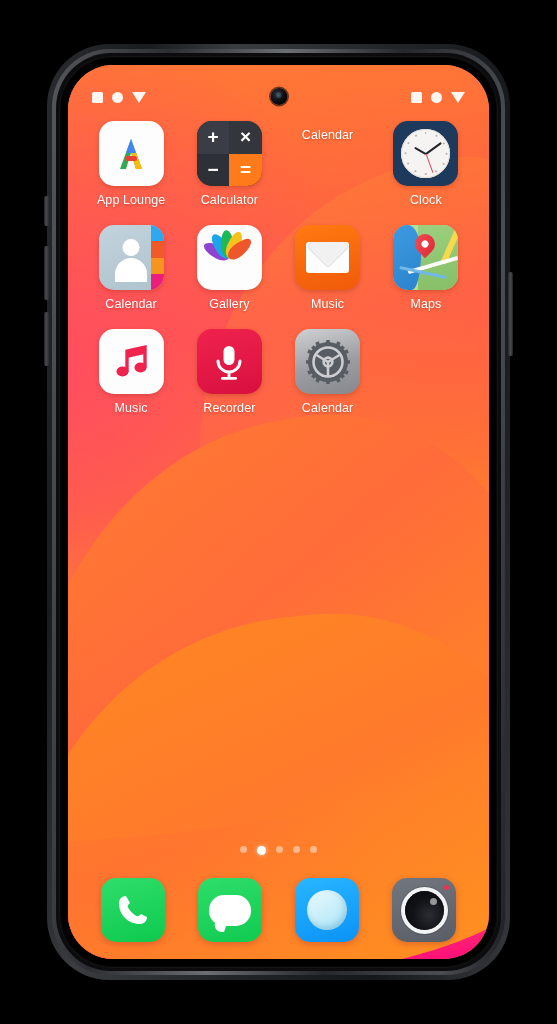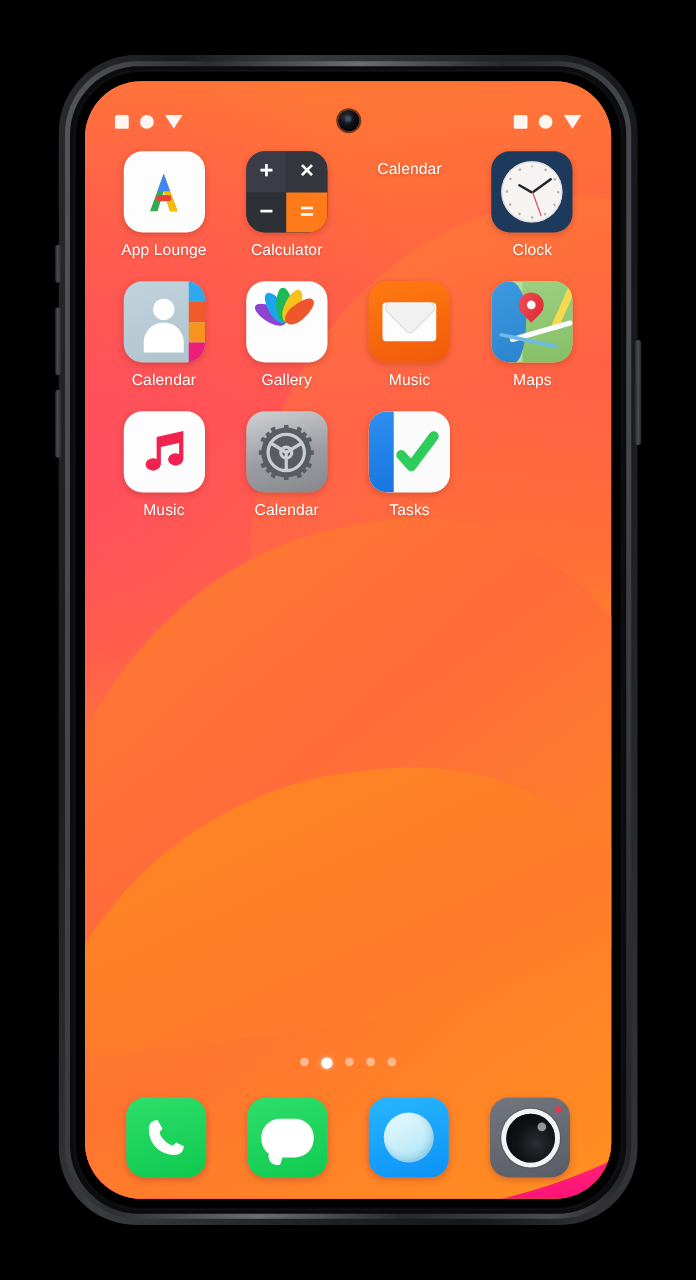--- a/index.html
+++ b/index.html
@@ -348,20 +348,31 @@
             <path d="M17 30 L17 10 L35 6 L35 26" fill="none" stroke="#f0224e" stroke-width="3.4" stroke-linecap="round"></path>
             <path d="M17 10 L35 6 L35 13 L17 17 Z" fill="#f0224e"></path>
             <ellipse cx="12.5" cy="30.5" rx="6" ry="5" fill="#f0224e"></ellipse>
             <ellipse cx="30.5" cy="26.5" rx="6" ry="5" fill="#f0224e"></ellipse>
           </svg>
         </div>
         <div class="lbl">Music</div>
       </div>
 
 
+      <div class="app">
+        <div class="icon i-rec">
+          <svg width="38" height="40" viewBox="0 0 38 40">
+            <rect x="13.5" y="4" width="11" height="19" rx="5.5" fill="#fff"></rect>
+            <path d="M8 19 a11 11 0 0 0 22 0" fill="none" stroke="#fff" stroke-width="3" stroke-linecap="round"></path>
+            <rect x="17.6" y="29" width="2.8" height="7" fill="#fff"></rect>
+            <rect x="11" y="35" width="16" height="2.8" rx="1.4" fill="#fff"></rect>
+          </svg>
+        </div>
+        <div class="lbl">Recorder</div>
+      </div>
 
       <div class="app">
         <div class="icon i-set">
           <svg width="46" height="46" viewBox="0 0 46 46">
             <g fill="#585c63">
               <circle cx="23" cy="23" r="20"></circle>
             </g>
             <g stroke="#585c63" stroke-width="3.6">
               <line x1="23" y1="1" x2="23" y2="9"></line>
                 <line x1="23" y1="37" x2="23" y2="45"></line>
@@ -385,29 +396,20 @@
             <g stroke="#cbcdd1" stroke-width="2.6" stroke-linecap="round">
               <line x1="23" y1="23" x2="23" y2="37"></line>
               <line x1="23" y1="23" x2="11.5" y2="16"></line>
               <line x1="23" y1="23" x2="34.5" y2="16"></line>
             </g>
           </svg>
         </div>
         <div class="lbl">Calendar</div>
       </div>
 
-      <div class="app">
-        <div class="icon i-tasks">
-          <div class="task-spine"></div>
-          <svg width="65" height="65" viewBox="0 0 65 65" style="position:absolute;left:0;top:0">
-            <path d="M26 35 L34 44 L52 20" fill="none" stroke="#2ecc5a" stroke-width="8" stroke-linecap="round" stroke-linejoin="round"></path>
-          </svg>
-        </div>
-        <div class="lbl">Tasks</div>
-      </div>
 
     </div>
 
     <div class="dots">
       <span class="dot"></span>
       <span class="dot on"></span>
       <span class="dot"></span>
       <span class="dot"></span>
       <span class="dot"></span>
     </div>

